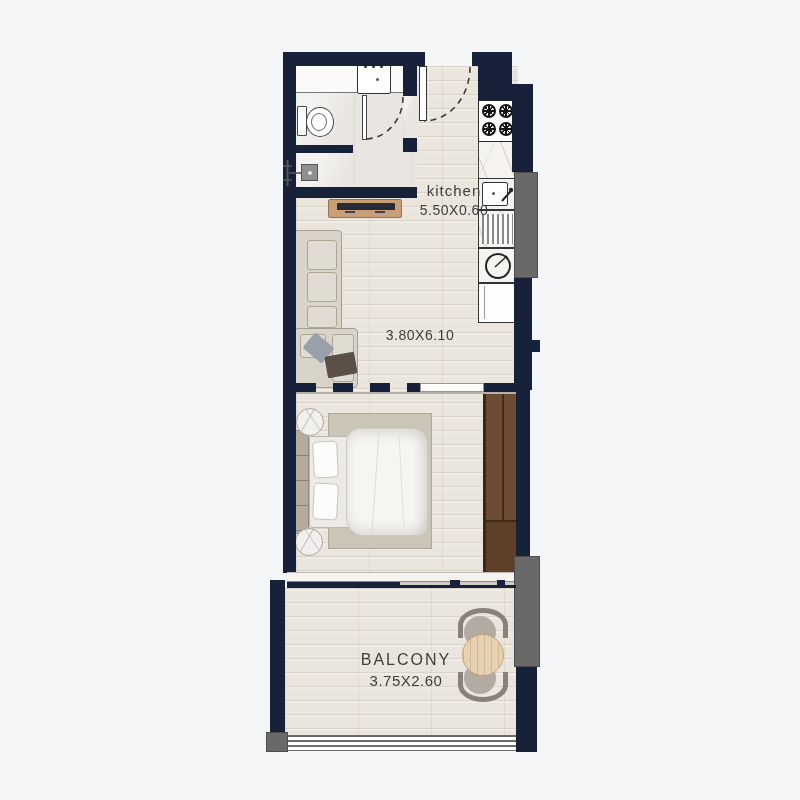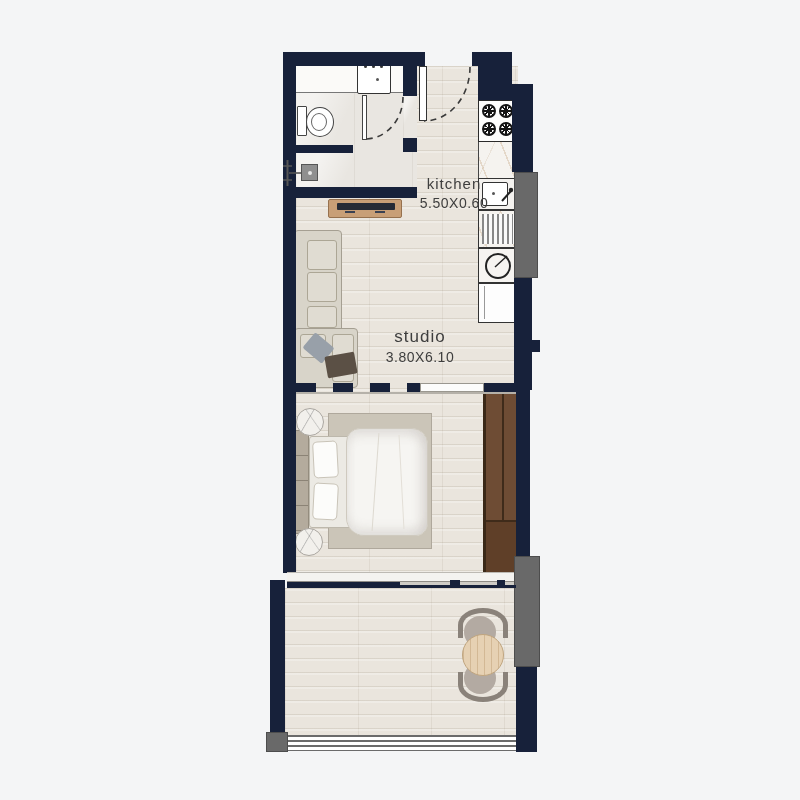--- a/index.html
+++ b/index.html
@@ -159,27 +159,30 @@
   <div class="abs" style="left:285px; top:735px; width:231px; height:16px; z-index:6; background:#ffffff;
        background-image:repeating-linear-gradient(180deg, #6b6b6b 0 1.5px, transparent 1.5px 5px); border-bottom:1.5px solid #6b6b6b"></div>
 
   <div class="abs" style="left:464px; top:616px; width:32px; height:32px; background:#b3aaa2; border-radius:50%; z-index:3"></div>
   <div class="abs" style="left:458px; top:608px; width:50px; height:30px; border:5px solid #8a827a; border-bottom:none; border-radius:50px 50px 0 0 / 34px 34px 0 0; z-index:5"></div>
   <div class="abs" style="left:464px; top:662px; width:32px; height:32px; background:#b3aaa2; border-radius:50%; z-index:3"></div>
   <div class="abs" style="left:458px; top:672px; width:50px; height:30px; border:5px solid #8a827a; border-top:none; border-radius:0 0 50px 50px / 0 0 34px 34px; z-index:5"></div>
   <div class="abs" style="left:462px; top:634px; width:42px; height:42px; background:#e6d1b3; border:1px solid #c0a57f; border-radius:50%; z-index:4;
        background-image:repeating-linear-gradient(90deg, rgba(160,120,70,.28) 0 1px, transparent 1px 7px)"></div>
 
-  <div class="abs lbl" style="left:404px; top:174px; width:100px">
+  <div class="abs lbl" style="left:404px; top:181px; width:100px">
     <span class="name-l" style="font-size:15px">kitchen</span>
     <span class="dims">5.50X0.60</span>
   </div>
   <div class="abs lbl" style="left:360px; top:326px; width:120px">
-    <span class="name-l">studio</span>
     <span class="dims">3.80X6.10</span>
+  </div>
+  <div class="abs lbl" style="left:340px; top:650px; width:132px">
+    <span class="name-u" style="font-size:16px">BALCONY</span>
+    <span class="dims" style="font-size:15px">3.75X2.60</span>
   </div>
 
   <svg class="abs" style="left:0; top:0; z-index:9; pointer-events:none" width="800" height="800" viewBox="0 0 800 800">
     <path d="M 470 67 A 46 54 0 0 1 424 121" fill="none" stroke="#3a3a3a" stroke-width="1.6" stroke-dasharray="6 5"></path>
     <path d="M 403 97 A 38 42 0 0 1 365 139" fill="none" stroke="#3a3a3a" stroke-width="1.6" stroke-dasharray="6 5"></path>
     <path d="M 287.5 160 L 287.5 186" stroke="#555" stroke-width="2"></path>
     <path d="M 283 166 L 292 166 M 283 180 L 292 180" stroke="#555" stroke-width="1.6"></path>
     <path d="M 289 173 L 301 173" stroke="#555" stroke-width="1.6"></path>
     <circle cx="511" cy="190" r="2.2" fill="#222"></circle>
     <path d="M 511 191 L 502 201" stroke="#222" stroke-width="2"></path>

